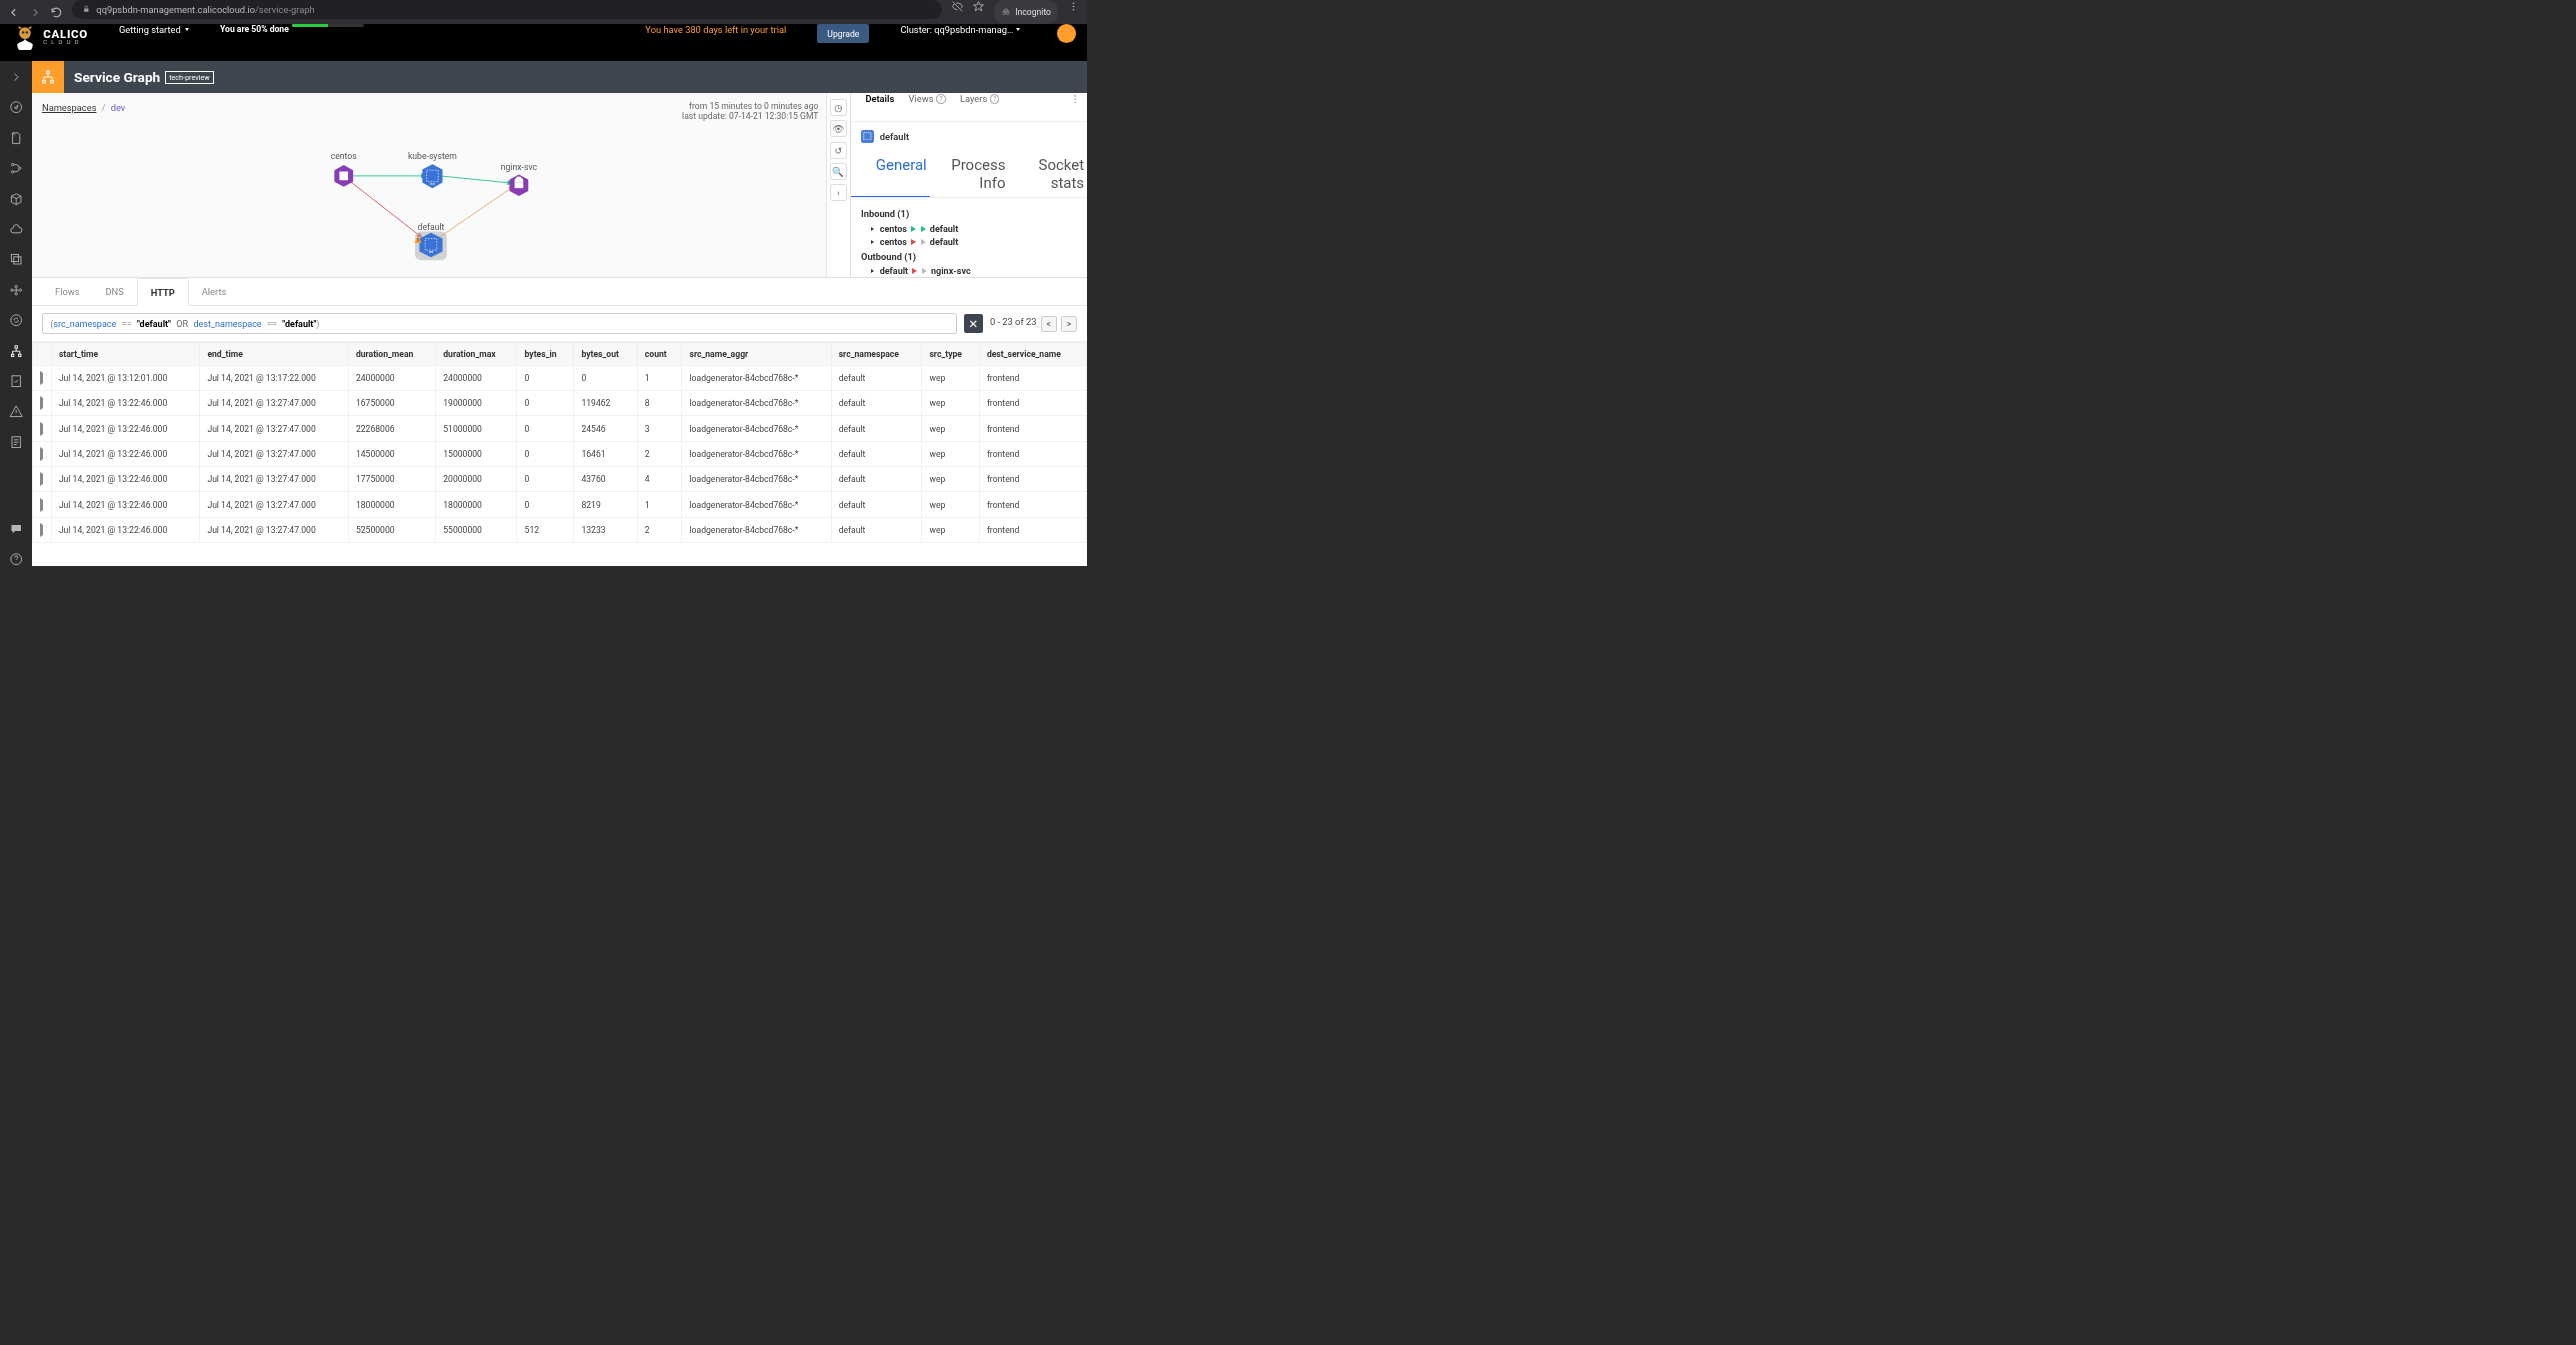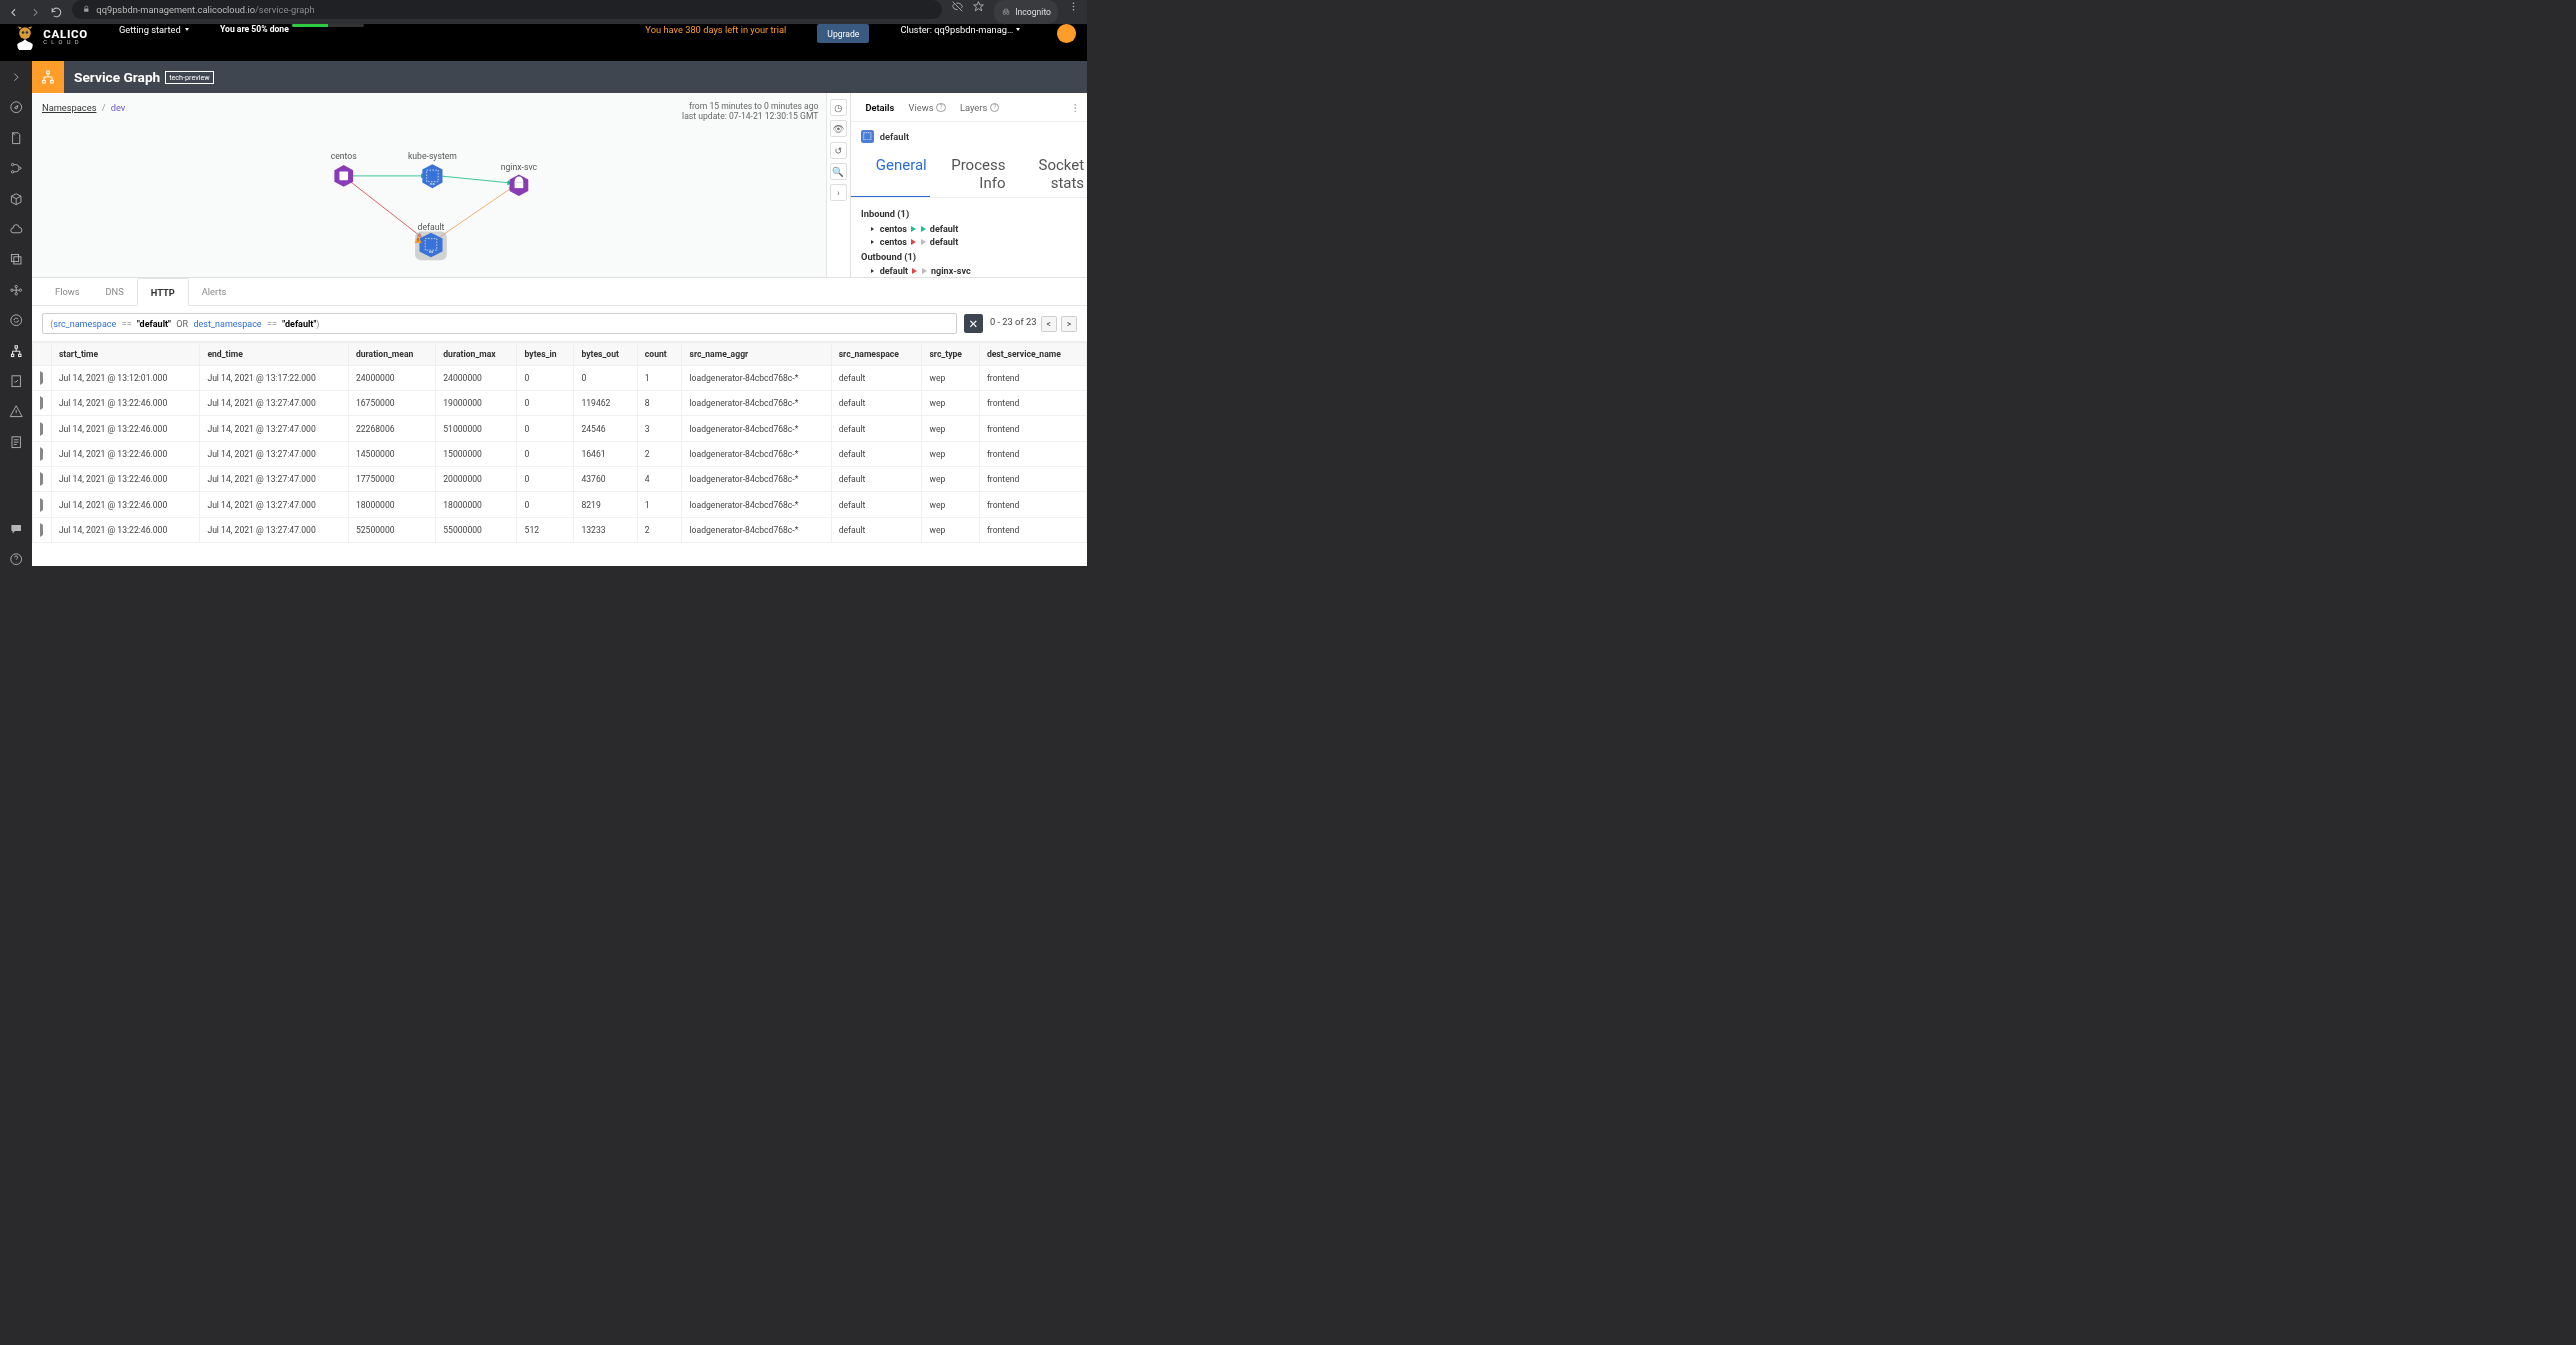--- a/index.html
+++ b/index.html
@@ -56,21 +56,21 @@
 
   .graph-svg{width:100%;height:173px}
   .node-label{font-size:12px;fill:#555}
   .edge{stroke-width:1.2;fill:none;marker-end:url(#arrow)}
 
   .graph-tools{width:24.4px;background:#fff;border-left:0.7px solid #e5e5e5;display:flex;flex-direction:column;align-items:center;gap:4.3px;padding:5.8px 0}
   .tool-btn{width:17px;height:17px;border:0.7px solid #ddd;border-radius:2.2px;display:flex;align-items:center;justify-content:center;cursor:pointer;color:#666;font-size:9.3px;background:#fff}
 
   
   .detail-panel{width:237px;border-left:0.7px solid #e0e0e0;background:#fff;font-size:9.3px}
-  .dp-tabs{display:flex;align-items:center;height:29px;border-bottom:0.7px solid #eee;padding:0 7.2px}
+  .dp-tabs{display:flex;align-items:flex-start;height:29px;border-bottom:0.7px solid #eee;padding:0 7.2px}
   .dp-tab{padding:0 7.2px;color:#666;cursor:pointer;display:flex;gap:2.9px;align-items:center}
   .dp-tab.active{color:#000;font-weight:600}
   .dp-more{margin-left:auto;cursor:pointer;color:#666}
   .dp-head{display:flex;align-items:center;gap:5.8px;padding:7.2px 10px}
   .ns-badge{width:13px;height:13px;background:#4a7dd8;border-radius:2.2px;display:inline-flex;align-items:center;justify-content:center}
   .ns-badge svg{width:8.6px;height:8.6px;stroke:#fff;fill:none}
   .dp-subtabs{display:flex;border-bottom:0.7px solid #eee}
   .dp-subtab{flex:1;text-align:right;padding:5.8px 2.9px;font-size:15px;color:#555;cursor:pointer}
   .dp-subtab.active{color:#2d6dd8;border-bottom:1.4px solid #2d6dd8}
   .dp-body{padding:7.2px 10px;height:79px;overflow:hidden}

